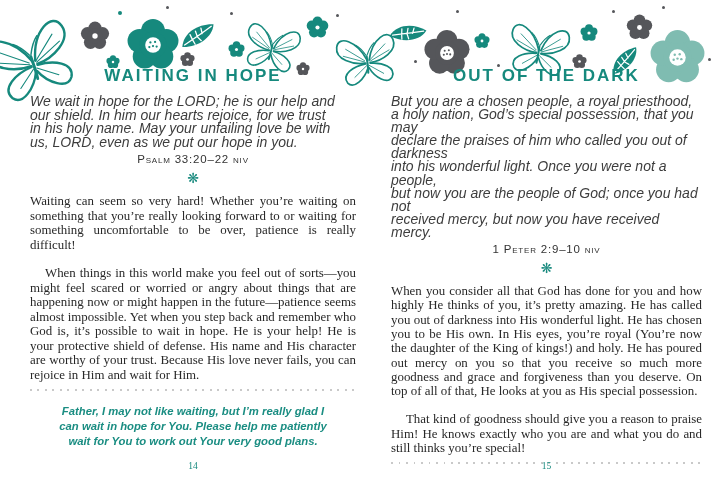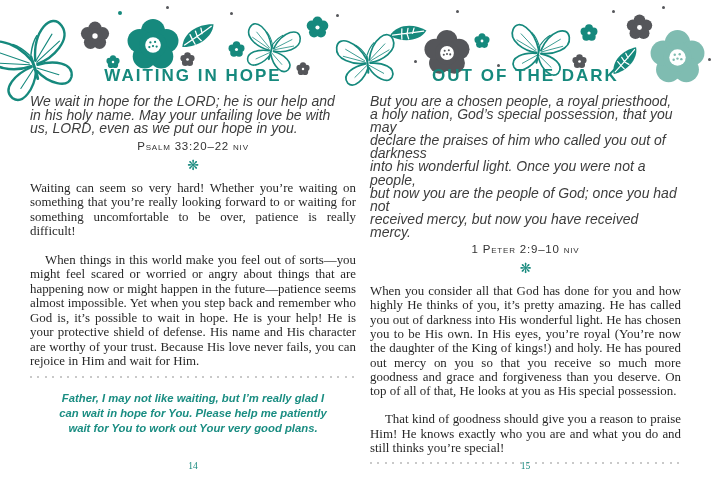--- a/index.html
+++ b/index.html
@@ -14,21 +14,21 @@
   .teal { color:#16897d; }
   .seafoam { color:#7fbcb1; }
   .darkgray { color:#55565a; }
   .dot { position:absolute; border-radius:50%; }
   .dot.teal-bg { background:#16897d; }
   .dot.dark-bg { background:#55565a; }
 
   
   .page { position:absolute; top:0; height:504px; }
   .page.left  { left:30px;  width:326px; }
-  .page.right { left:370px; width:311px; }
+  .page.right { left:391px; width:311px; }
 
   .title {
     margin:66px 0 0 0; text-align:center; color:#16897d;
     font-size:17px; font-weight:bold; letter-spacing:2px; line-height:20px;
   }
   .scripture {
     margin-top:9px; text-align:left; font-style:italic;
     font-size:14px; line-height:13.6px; color:#3d3d3d;
   }
   .page.right .scripture { line-height:13.1px; }
@@ -185,20 +185,21 @@
     <svg class="deco seafoam" style="left:650px;top:30px;width:55px;height:55px">
         <use href="#flower-big"></use>
       </svg>
     <span class="dot dark-bg" style="left:708px;top:58px;width:3px;height:3px"></span>
   </div>
 
   <section class="page left">
     <h1 class="title">WAITING IN HOPE</h1>
     <div class="scripture">
       <span class="sline">We wait in hope for the LORD; he is our help and</span>
+      <span class="sline">our shield. In him our hearts rejoice, for we trust</span>
       <span class="sline">in his holy name. May your unfailing love be with</span>
       <span class="sline">us, LORD, even as we put our hope in you.</span>
     </div>
     <div class="reference">Psalm 33:20–22 niv</div>
     <div class="flower-divider">❋</div>
     <div class="body-text">
       <p>Waiting can seem so very hard! Whether you’re waiting on something that you’re really looking forward to or waiting for something uncomfortable to be over, patience is really difficult!</p>
       <p>When things in this world make you feel out of sorts—you might feel scared or worried or angry about things that are happening now or might happen in the future—patience seems almost impossible. Yet when you step back and remember who God is, it’s possible to wait in hope. He is your help! He is your protective shield of defense. His name and His character are worthy of your trust. Because His love never fails, you can rejoice in Him and wait for Him.</p>
     </div>
     <div class="dotted-divider"></div>

